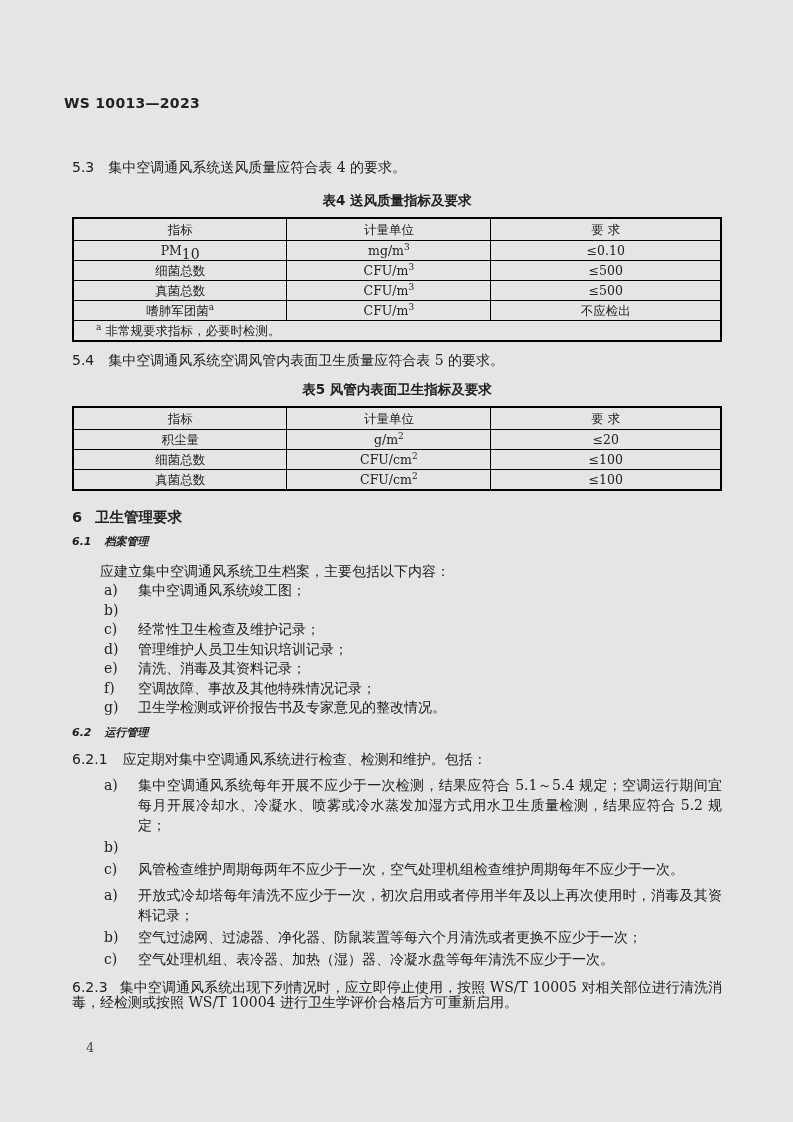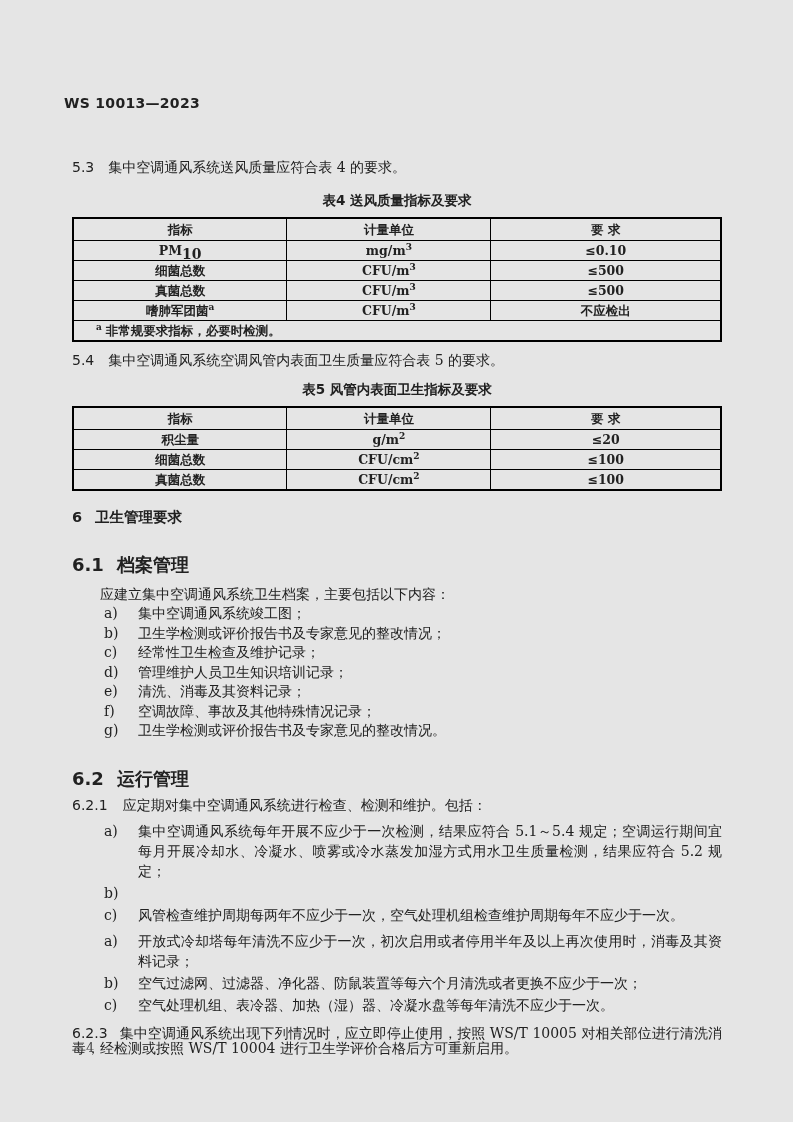--- a/index.html
+++ b/index.html
@@ -22,33 +22,33 @@
     text-align:center;font-family:"DejaVu Sans","Liberation Sans",sans-serif;
     font-weight:bold;font-size:13.5px;line-height:18px;
   }
   .tt4{margin-top:14px;}
   .tt5{margin-top:10px;}
   table.spec{
     width:100%;border-collapse:collapse;margin-top:8px;
     font-size:12.5px;text-align:center;border:2px solid #000;table-layout:fixed;
   }
   table.spec col.c1{width:33%;} table.spec col.c2{width:31.5%;} table.spec col.c3{width:35.5%;}
-  .spec th,.spec td{border:1px solid #000;padding:1px 4px;height:17px;line-height:15px;font-weight:bold;}
+  .spec th,.spec td{border:1px solid #000;padding:1px 4px;height:17px;line-height:15px;font-weight:normal;}
   .spec thead th{height:19px;}
   .fn-cell{text-align:left !important;padding-left:22px !important;}
   .fn-text{margin-left:4px;}
   .supx{vertical-align:super;font-size:9px;line-height:0;}
   .subx{vertical-align:sub;font-size:14px;line-height:0;}
   .it{font-style:italic;}
   .sec-h{
     font-family:"DejaVu Sans","Liberation Sans",sans-serif;font-weight:bold;
     font-size:14.5px;line-height:20px;margin:16px 0 0;
   }
   .sec-h .hnum{margin-right:13px;}
-  .sub-h{margin-top:28px;font-size:18px;}
+  .sub-h{margin-top:5px;font-size:11px;font-style:italic;}
   .indent-para{margin:9px 0 0;text-indent:28px;line-height:20px;}
   .list{margin:0;}
   .list .li{display:flex;line-height:19.5px;}
   .li-label{flex:0 0 auto;margin-left:32px;width:34px;}
   .li-text{flex:1 1 auto;text-align:justify;}
   .list62 .li{line-height:20px;margin-top:2px;}
   .clause-deep{margin-top:4px;line-height:20px;}
   .clause-deep .num{margin-right:15px;}
   .mt6{margin-top:6px;}
   .mt8{margin-top:8px;}
@@ -159,21 +159,20 @@
 
   <p class="indent-para">应建立集中空调通风系统卫生档案，主要包括以下内容：</p>
 
   <div class="list">
     <div class="li">
         <span class="li-label">a)</span>
         <span class="li-text">集中空调通风系统竣工图；</span>
       </div>
     <div class="li">
         <span class="li-label">b)</span>
-        <span class="li-text">卫生学检测或评价报告书及专家意见的整改情况；</span>
       </div>
     <div class="li">
         <span class="li-label">c)</span>
         <span class="li-text">经常性卫生检查及维护记录；</span>
       </div>
     <div class="li">
         <span class="li-label">d)</span>
         <span class="li-text">管理维护人员卫生知识培训记录；</span>
       </div>
     <div class="li">

